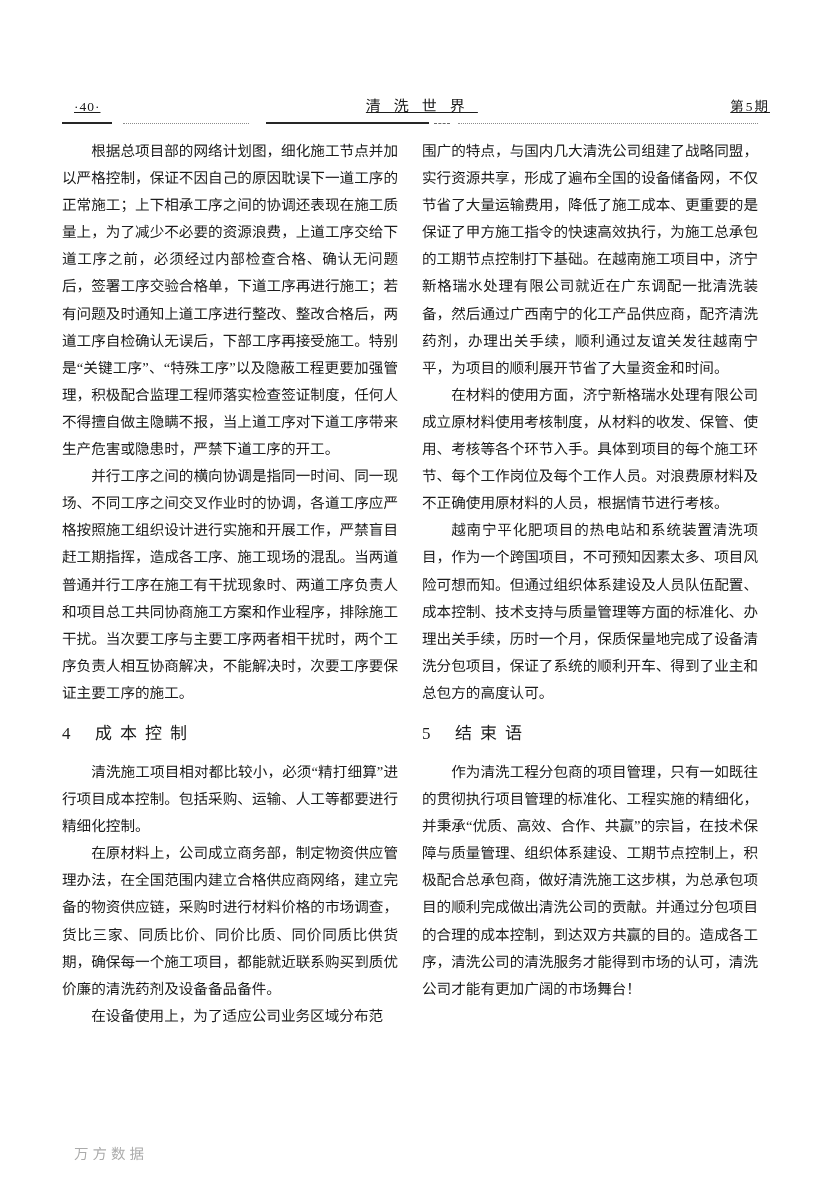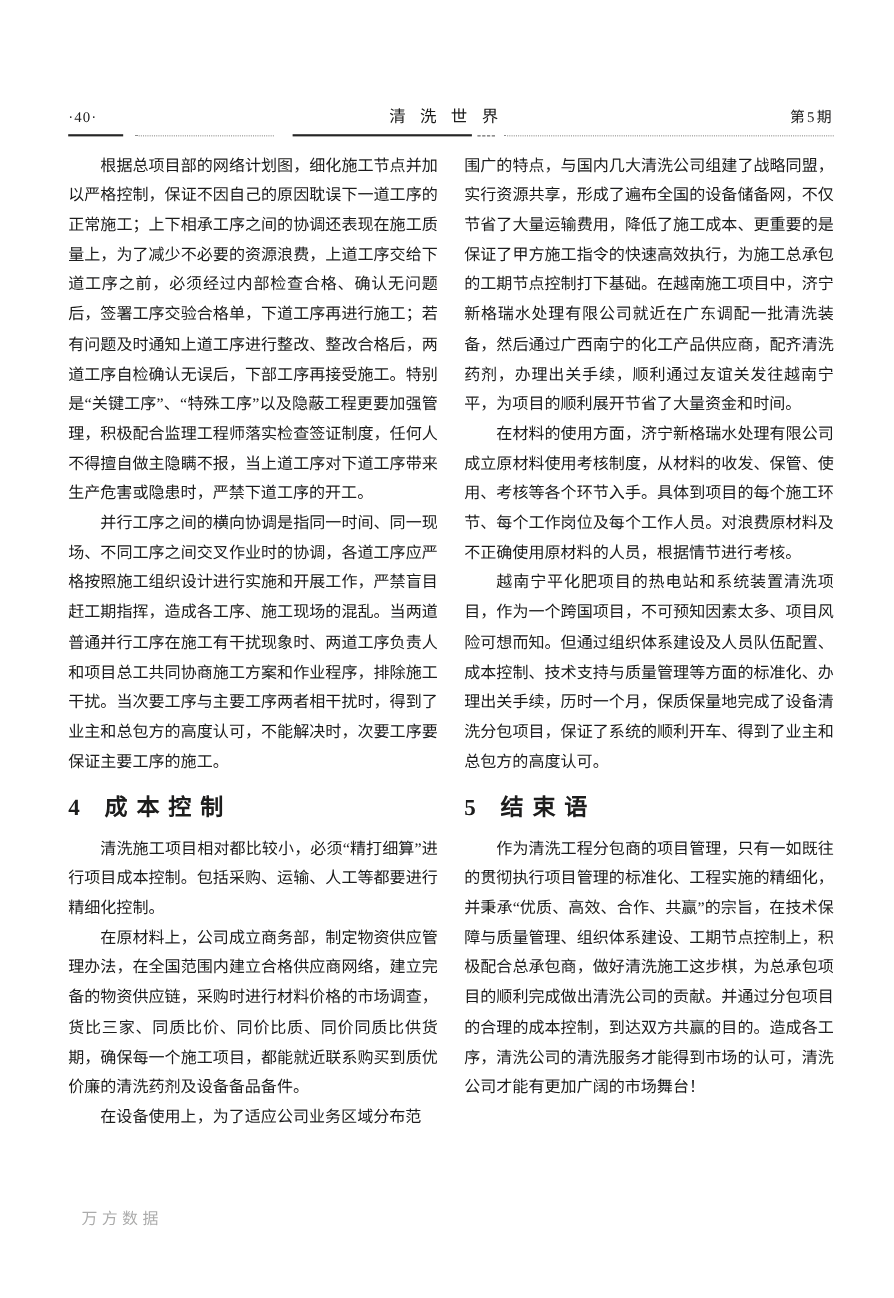--- a/index.html
+++ b/index.html
@@ -7,23 +7,24 @@
     position:relative;
     width:813px;height:1180px;
     background:#fdfdfc;
     overflow:hidden;
     font-family:"Liberation Serif","DejaVu Serif",serif;
     color:#222222;
     filter:blur(0.25px) contrast(1.05);
   }
   
   .header{
-    position:absolute;top:94px;left:62px;width:696px;
+    position:absolute;top:94px;left:74px;width:696px;
     display:flex;justify-content:space-between;align-items:baseline;
     font-size:13.5px;
+    text-decoration:underline;
   }
   .page-num{letter-spacing:1px;}
   .journal-title{font-size:15px;letter-spacing:13px;text-indent:13px;}
   .issue{letter-spacing:2px;}
   
   .rule{
     position:absolute;top:121px;left:62px;width:696px;height:4px;
     display:flex;align-items:center;
   }
   .rule .seg{height:0;}
@@ -39,28 +40,28 @@
   }
   .col{
     width:336px;
     font-size:14.6px;line-height:27.1px;
     text-align:justify;
   }
   .col p{margin:0;padding:0;text-indent:2em;}
   .col p.cont{text-indent:0;}
   .sec-heading{
     margin:15px 0 13px 0;
-    font-size:21px;font-weight:bold;line-height:24px;
+    font-size:17px;font-weight:normal;line-height:24px;
     letter-spacing:0;
   }
   .sec-heading .num{display:inline-block;width:33px;}
   .sec-heading .title{letter-spacing:8px;}
   
   .watermark{
-    position:absolute;left:74px;top:1096px;
+    position:absolute;left:74px;top:1142px;
     font-size:14.5px;color:#a9a9a9;letter-spacing:4px;
   }
 </style>
 </head>
 <body>
 
 <div class="page">
 
   <div class="header">
     <span class="page-num">·40·</span>
@@ -73,21 +74,21 @@
     <div class="seg seg-b"></div>
     <div class="seg seg-c"></div>
     <div class="seg seg-d"></div>
     <div class="seg seg-e"></div>
   </div>
 
   <div class="content">
 
     <div class="col">
       <p>根据总项目部的网络计划图，细化施工节点并加以严格控制，保证不因自己的原因耽误下一道工序的正常施工；上下相承工序之间的协调还表现在施工质量上，为了减少不必要的资源浪费，上道工序交给下道工序之前，必须经过内部检查合格、确认无问题后，签署工序交验合格单，下道工序再进行施工；若有问题及时通知上道工序进行整改、整改合格后，两道工序自检确认无误后，下部工序再接受施工。特别是“关键工序”、“特殊工序”以及隐蔽工程更要加强管理，积极配合监理工程师落实检查签证制度，任何人不得擅自做主隐瞒不报，当上道工序对下道工序带来生产危害或隐患时，严禁下道工序的开工。</p>
-      <p>并行工序之间的横向协调是指同一时间、同一现场、不同工序之间交叉作业时的协调，各道工序应严格按照施工组织设计进行实施和开展工作，严禁盲目赶工期指挥，造成各工序、施工现场的混乱。当两道普通并行工序在施工有干扰现象时、两道工序负责人和项目总工共同协商施工方案和作业程序，排除施工干扰。当次要工序与主要工序两者相干扰时，得到了业主和总包方的高度认可，不能解决时，次要工序要保证主要工序的施工。</p>
+      <p>并行工序之间的横向协调是指同一时间、同一现场、不同工序之间交叉作业时的协调，各道工序应严格按照施工组织设计进行实施和开展工作，严禁盲目赶工期指挥，造成各工序、施工现场的混乱。当两道普通并行工序在施工有干扰现象时、两道工序负责人和项目总工共同协商施工方案和作业程序，排除施工干扰。当次要工序与主要工序两者相干扰时，两个工序负责人相互协商解决，不能解决时，次要工序要保证主要工序的施工。</p>
       <div class="sec-heading">
         <span class="num">4</span><span class="title">成本控制</span>
       </div>
       <p>清洗施工项目相对都比较小，必须“精打细算”进行项目成本控制。包括采购、运输、人工等都要进行精细化控制。</p>
       <p>在原材料上，公司成立商务部，制定物资供应管理办法，在全国范围内建立合格供应商网络，建立完备的物资供应链，采购时进行材料价格的市场调查，货比三家、同质比价、同价比质、同价同质比供货期，确保每一个施工项目，都能就近联系购买到质优价廉的清洗药剂及设备备品备件。</p>
       <p>在设备使用上，为了适应公司业务区域分布范</p>
     </div>
 
     <div class="col">
       <p class="cont">围广的特点，与国内几大清洗公司组建了战略同盟，实行资源共享，形成了遍布全国的设备储备网，不仅节省了大量运输费用，降低了施工成本、更重要的是保证了甲方施工指令的快速高效执行，为施工总承包的工期节点控制打下基础。在越南施工项目中，济宁新格瑞水处理有限公司就近在广东调配一批清洗装备，然后通过广西南宁的化工产品供应商，配齐清洗药剂，办理出关手续，顺利通过友谊关发往越南宁平，为项目的顺利展开节省了大量资金和时间。</p>

